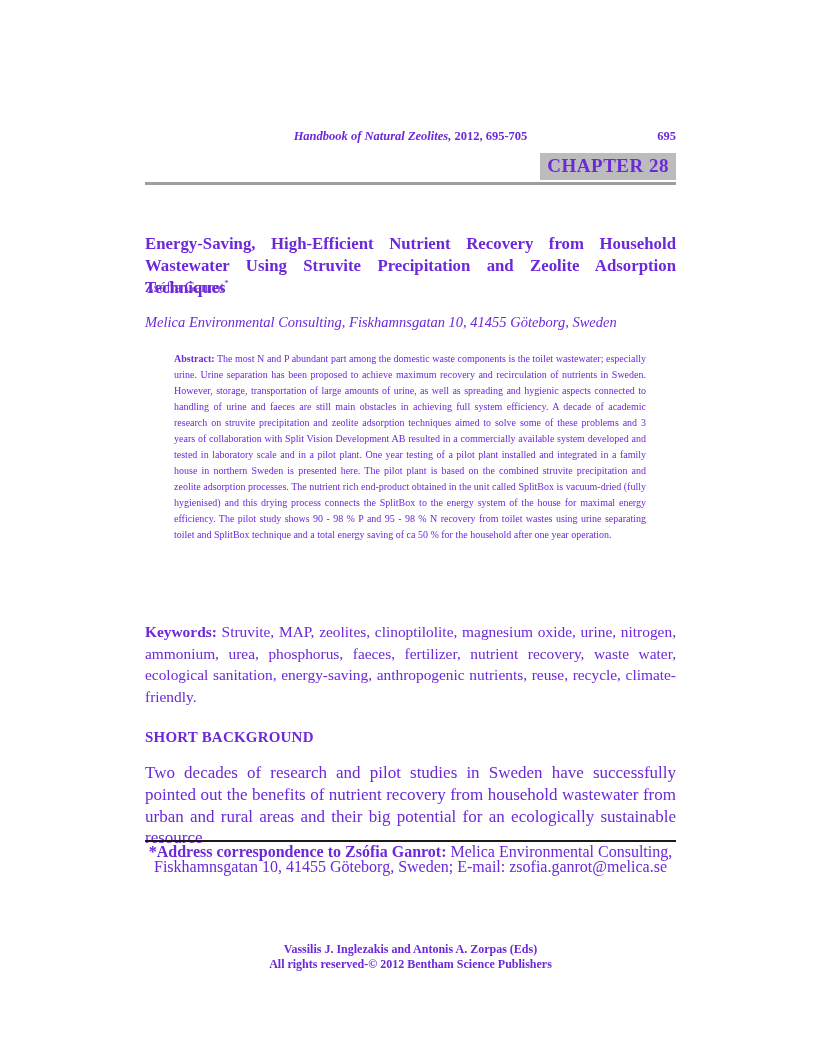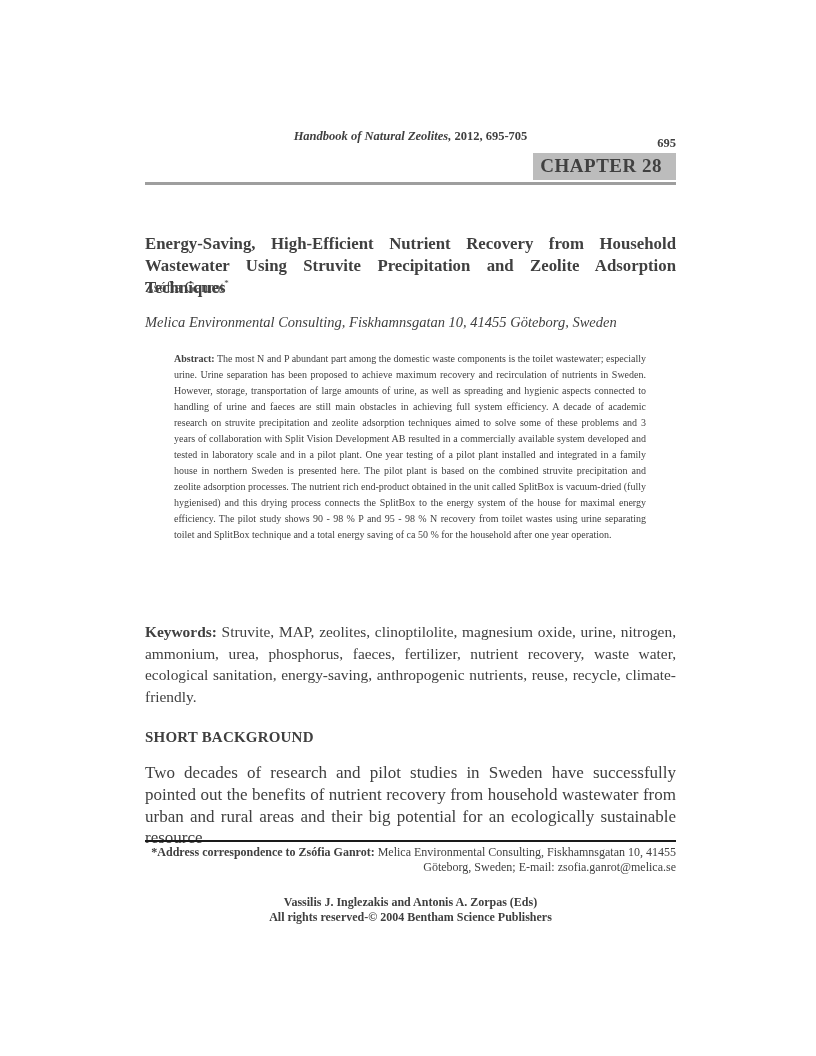--- a/index.html
+++ b/index.html
@@ -6,21 +6,21 @@
     margin: 0;
     padding: 0;
     background: #ffffff;
   }
   .page {
     position: relative;
     width: 800px;
     height: 1056px;
     background: #ffffff;
     font-family: "Liberation Serif", "DejaVu Serif", serif;
-    color: #404040;
+    color: #6d28d9;
     overflow: hidden;
   }
   .content {
     position: absolute;
     left: 145px;
     top: 0;
     width: 531px;
     height: 1056px;
   }
   .abs { position: absolute; left: 0; width: 100%; }
@@ -33,31 +33,31 @@
   }
   .running-head .center-part {
     position: absolute;
     left: 0; right: 0;
     text-align: center;
   }
   .running-head .journal-italic { font-style: italic; }
   .running-head .page-num {
     position: absolute;
     right: 0;
-    top: 7px;
+    top: 0;
   }
 
   .chapter-badge {
     position: absolute;
     top: 153px;
     right: 0;
     background: #bcbcbc;
     font-size: 19px;
     font-weight: bold;
-    padding: 2px 14px 3px 7px;
+    padding: 2px 7px 3px 7px;
     letter-spacing: 0.5px;
     margin-left: 44px;
   }
   .rule-gray {
     top: 182px;
     height: 3px;
     background: #9e9e9e;
   }
 
   .article-title {
@@ -113,26 +113,26 @@
     text-align: justify;
   }
 
   .footnote-rule {
     top: 840px;
     height: 1.5px;
     background: #1a1a1a;
   }
   .footnote {
     top: 845px;
-    font-size: 12px;
+    font-size: 16px;
     line-height: 14.8px;
-    text-align: right;
+    text-align: center;
   }
   .footer-credits {
-    top: 895px;
+    top: 942px;
     font-size: 12px;
     line-height: 15.4px;
     font-weight: bold;
     text-align: center;
   }
 </style>
 </head>
 <body>
 
 <div class="page">
@@ -170,17 +170,17 @@
     <div class="abs body-par">Two decades of research and pilot studies in Sweden have successfully pointed out the benefits of nutrient recovery from household wastewater from urban and rural areas and their big potential for an ecologically sustainable resource</div>
 
     <div class="abs footnote-rule"></div>
 
     <div class="abs footnote">
       <span class="bold">*Address correspondence to Zsófia Ganrot:</span><span> Melica Environmental Consulting, Fiskhamnsgatan 10, 41455 Göteborg, Sweden; E-mail: zsofia.ganrot@melica.se</span>
     </div>
 
     <div class="abs footer-credits">
       <div>Vassilis J. Inglezakis and Antonis A. Zorpas (Eds)</div>
-      <div>All rights reserved-© 2004 Bentham Science Publishers</div>
+      <div>All rights reserved-© 2012 Bentham Science Publishers</div>
     </div>
 
   </div>
 </div>
 
 </body></html>

